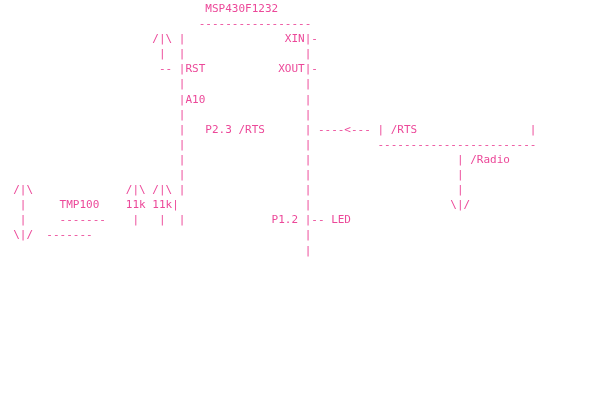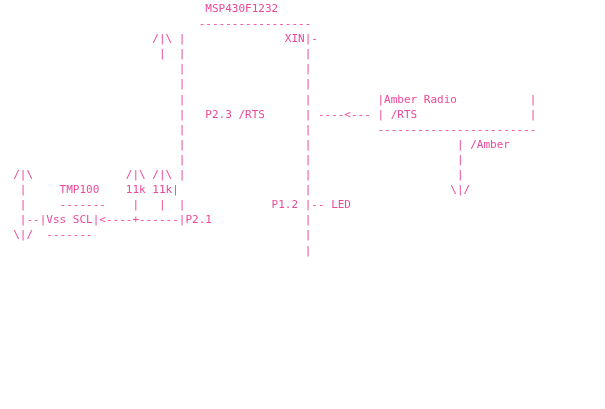--- a/index.html
+++ b/index.html
@@ -27,26 +27,26 @@
   }
 </style>
 </head>
 <body>
 
 <div class="diagram">
   <div class="ln">                               MSP430F1232</div>
   <div class="ln">                              -----------------</div>
   <div class="ln">                       /|\ |               XIN|-</div>
   <div class="ln">                        |  |                  |</div>
+  <div class="ln">                        -- |RST           XOUT|-</div>
   <div class="ln">                           |                  |</div>
+  <div class="ln">                           |A10               |</div>
   <div class="ln">                           |                  |</div>
-  <div class="ln">                           |                  |          |Amber Radio           |</div>
   <div class="ln">                           |   P2.3 /RTS      | ----&lt;--- | /RTS                 |</div>
   <div class="ln">                           |                  |          ------------------------</div>
-  <div class="ln">                           |                  |                      | /Amber</div>
+  <div class="ln">                           |                  |                      | /Radio</div>
   <div class="ln">                           |                  |                      |</div>
   <div class="ln">  /|\              /|\ /|\ |                  |                      |</div>
   <div class="ln">   |     TMP100    11k 11k|                   |                     \|/</div>
   <div class="ln">   |     -------    |   |  |             P1.2 |-- LED</div>
-  <div class="ln">   |--|Vss SCL|&lt;----+------|P2.1              |</div>
   <div class="ln">  \|/  -------                                |</div>
   <div class="ln">                                              |</div>
 </div>
 
 </body></html>

